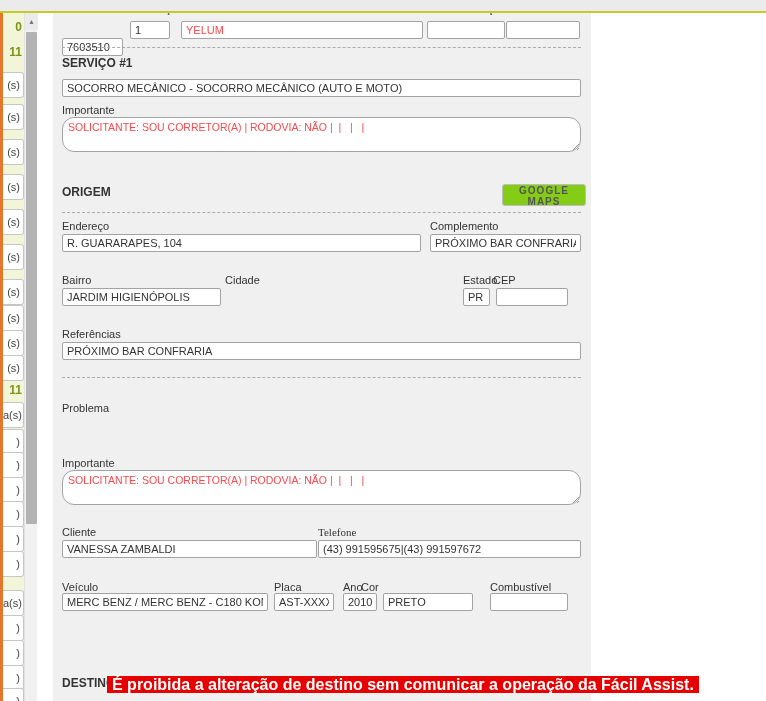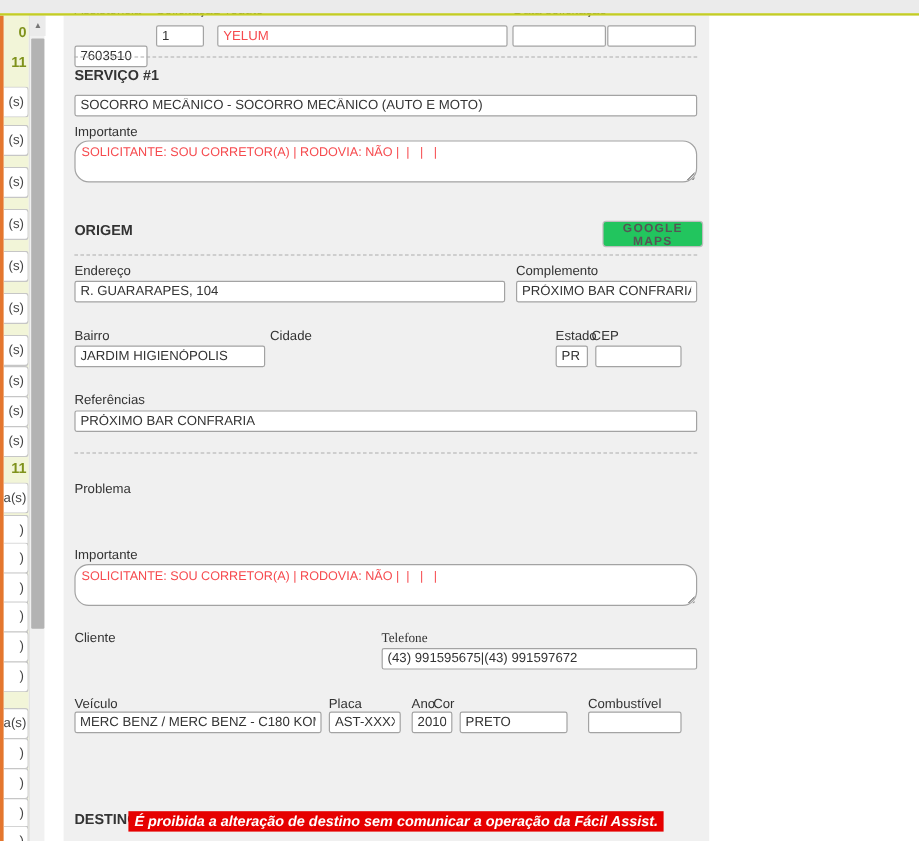--- a/index.html
+++ b/index.html
@@ -30,26 +30,26 @@
   .hd  { position:absolute; font-size:12px; font-weight:bold; color:#333; white-space:nowrap; }
   .inp { position:absolute; height:18px; border:1px solid #a3a3a3; border-radius:2px; background:#fff;
          font-family:"Liberation Sans", sans-serif; font-size:11px; color:#333; padding:0 4px; }
   .inp.red { color:#f64a4e; }
   .ta { position:absolute; height:35px; border:1px solid #a3a3a3; border-radius:12px; background:#fff;
         font-family:"Liberation Sans", sans-serif; font-size:10.5px; color:#f64a4e; padding:3px 5px; resize:none; overflow:hidden; }
   .ta-grip { position:absolute; width:9px; height:9px; z-index:2;
         background:repeating-linear-gradient(135deg, transparent 0 2px, #9a9a9a 2px 3px); clip-path:polygon(100% 0, 100% 100%, 0 100%); }
   .dashed { position:absolute; height:0; border-top:1px dashed #ababab; }
 
-  .gmaps-btn { position:absolute; left:502px; top:184px; width:84px; height:22px; background:#22c55e; border:1px solid #bdbdbd;
+  .gmaps-btn { position:absolute; left:502px; top:184px; width:84px; height:22px; background:#84cc16; border:1px solid #bdbdbd;
         border-radius:3px; font-family:"Liberation Sans", sans-serif; font-size:10px; font-weight:bold; color:#555;
         letter-spacing:1px; text-align:center; cursor:pointer; }
 
   .warn-badge { position:absolute; left:107px; top:676px; height:17px; background:#e60000; color:#fff;
-        font-size:12px; font-weight:bold; line-height:17px; padding:0 5px; white-space:nowrap;font-style:italic; }
+        font-size:16px; font-weight:bold; line-height:17px; padding:0 5px; white-space:nowrap; }
 </style>
 </head>
 <body>
 
 <div id="frame">
 
   <div class="orange-strip"></div>
   <div class="side-col">
       <div class="sb-number" style="top: 7px;">0</div>
       <div class="sb-number" style="top: 32px;">11</div>
@@ -126,20 +126,21 @@
   <div class="dashed" style="left:62px; top:377px; width:519px;"></div>
 
   <div class="lbl" style="left:62px; top:402px;">Problema</div>
 
   <div class="lbl" style="left:62px; top:457px;">Importante</div>
   <textarea class="ta" style="left: 62px; top: 470px; width: 519px;">SOLICITANTE: SOU CORRETOR(A) | RODOVIA: NÃO |  |   |   |</textarea>
   <div class="ta-grip" style="left:570px; top:494px;"></div>
 
   <div class="lbl" style="left:62px; top:526px;">Cliente</div>
   <div class="lbl" style="left:318px; top:526px;font-family:Liberation Serif, serif;">Telefone</div>
+  <input class="inp" style="left: 62px; top: 540px; width: 255px;" value="VANESSA ZAMBALDI">
   <input class="inp" style="left: 318px; top: 540px; width: 263px;" value="(43) 991595675|(43) 991597672">
 
   <div class="lbl" style="left:62px; top:581px;">Veículo</div>
   <div class="lbl" style="left:274px; top:581px;">Placa</div>
   <div class="lbl" style="left:343px; top:581px;">Ano</div>
   <div class="lbl" style="left:361px; top:581px;">Cor</div>
   <div class="lbl" style="left:490px; top:581px;">Combustível</div>
   <input class="inp" style="left: 62px; top: 593px; width: 206px;" value="MERC BENZ / MERC BENZ - C180 KOMPRESSOR CL">
   <input class="inp" style="left: 274px; top: 593px; width: 60px;" value="AST-XXXX">
   <input class="inp" style="left: 343px; top: 593px; width: 34px;" value="2010">

